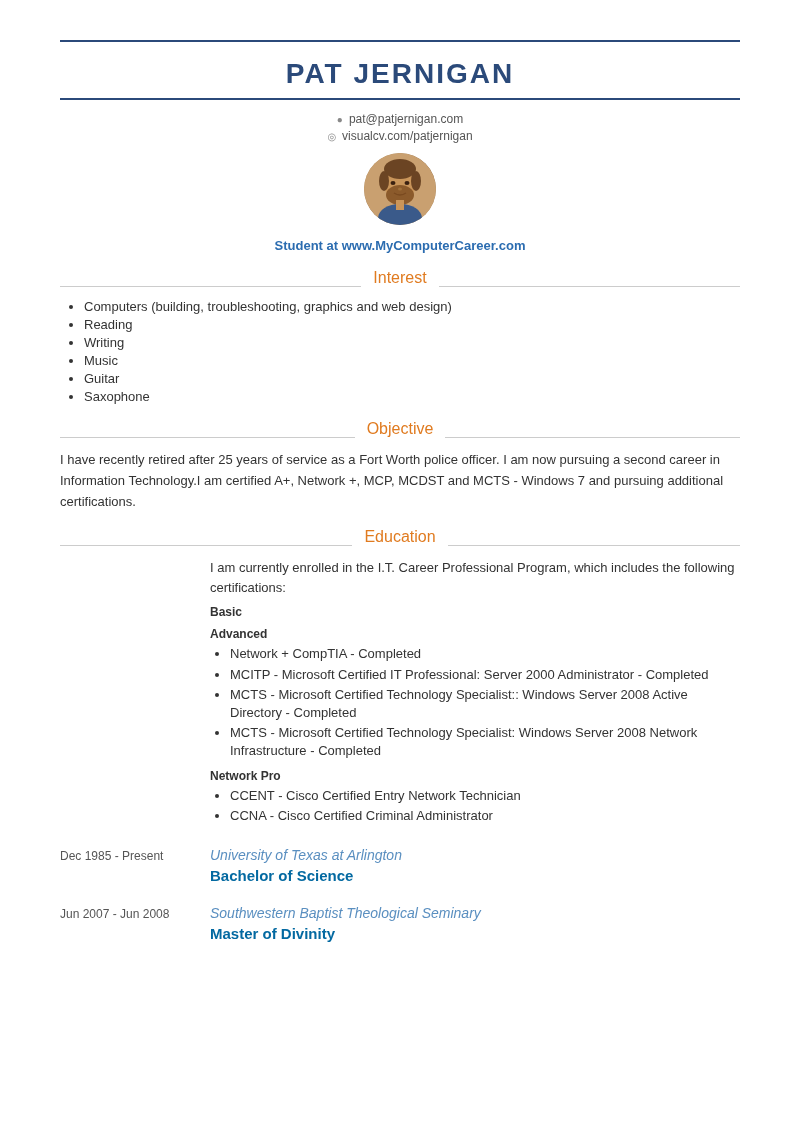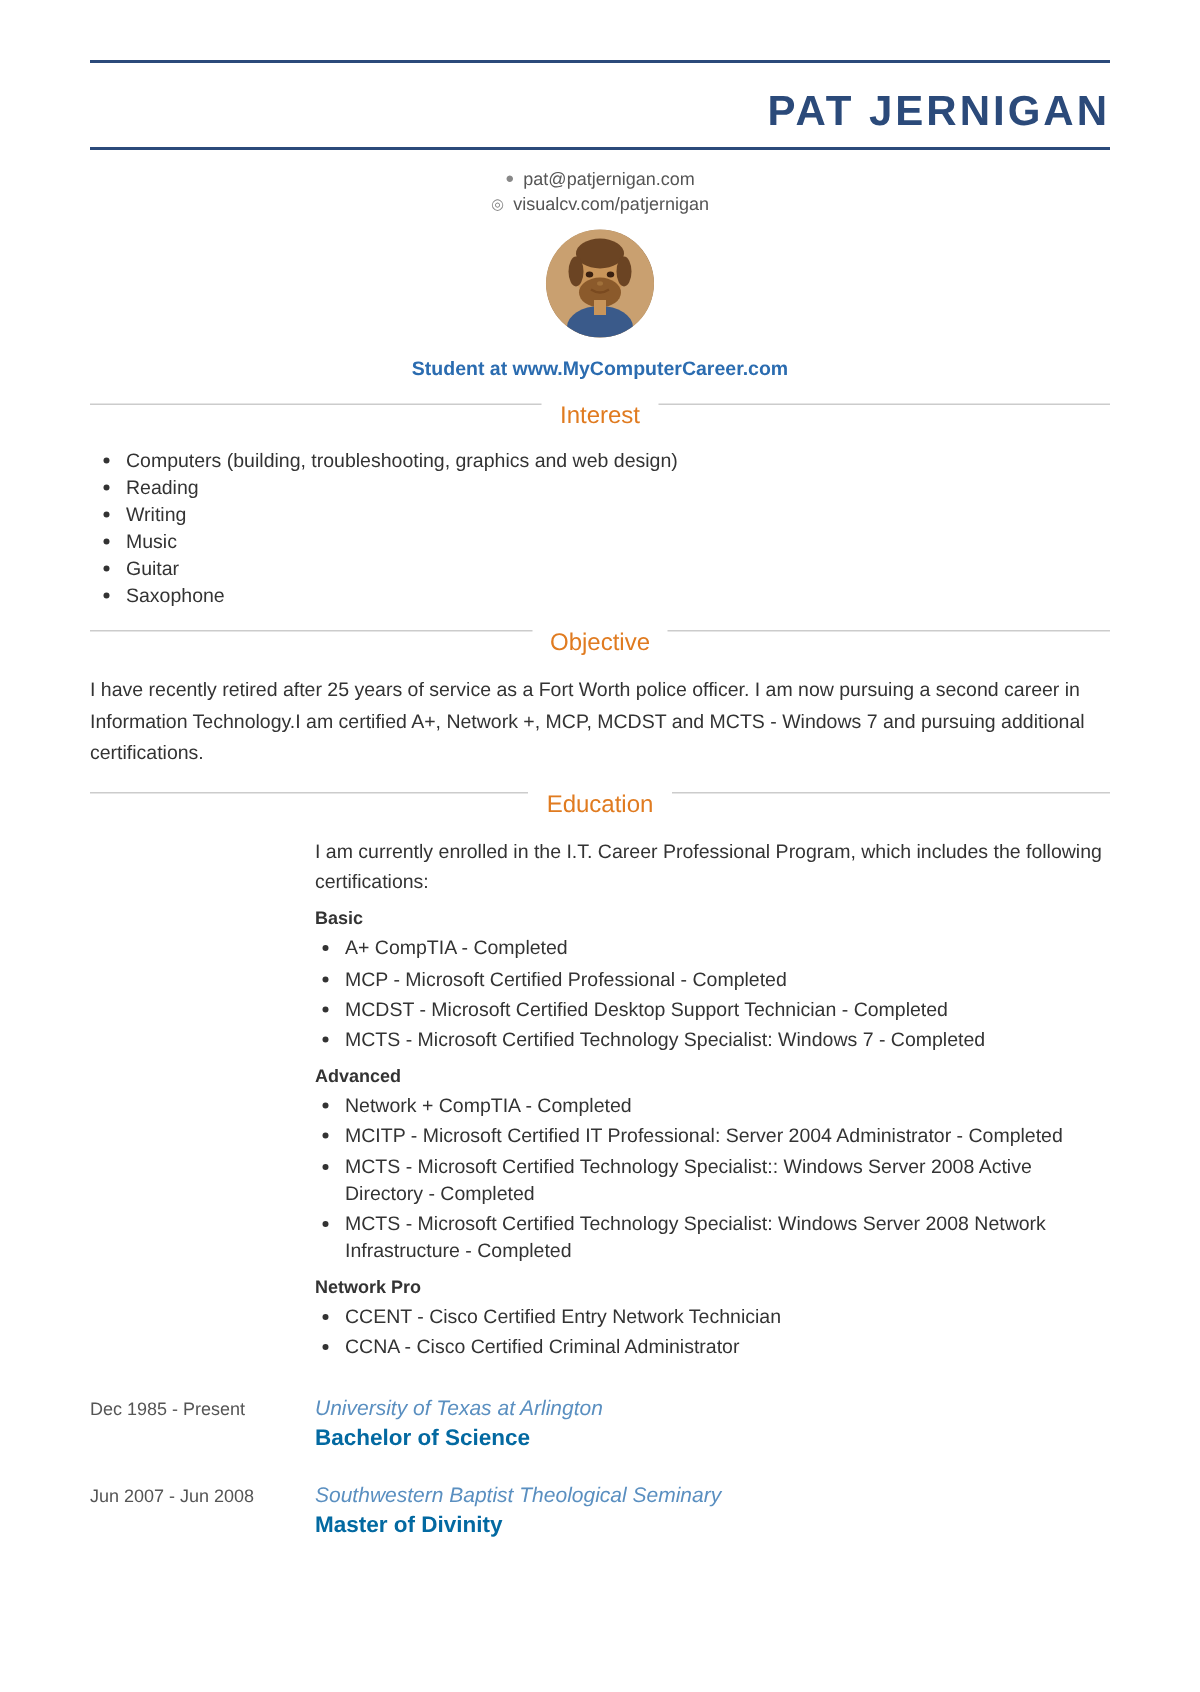--- a/index.html
+++ b/index.html
@@ -12,21 +12,21 @@
       min-height: 1128px;
       padding: 40px 60px;
     }
 
     .top-border {
       border-top: 2px solid #2b4a7a;
       margin-bottom: 16px;
     }
 
     .name-section {
-      text-align: right;
+      text-align: center;
       margin-bottom: 8px;
     }
 
     .name-title {
       font-size: 28px;
       font-weight: bold;
       color: #2b4a7a;
       letter-spacing: 2px;
     }
 
@@ -75,21 +75,21 @@
     .subtitle {
       text-align: center;
       font-size: 13px;
       color: #2b6cb0;
       font-weight: bold;
       margin: 10px 0 16px 0;
     }
 
     .section-header {
       display: flex;
-      align-items: flex-start;
+      align-items: flex-end;
       gap: 12px;
       margin: 16px 0 12px 0;
     }
 
     .section-line {
       flex: 1;
       height: 1px;
       background: #ccc;
     }
 
@@ -255,30 +255,24 @@
   <span class="section-title">Education</span>
   <div class="section-line"></div>
 </div>
 
 <div class="edu-section" id="edu-container">
 <div class="edu-main-row">
       <div class="edu-date-cell"></div>
       <div class="edu-content-cell">
         <div class="edu-description">I am currently enrolled in the I.T. Career Professional Program, which includes the following certifications:</div>
         <div class="edu-sub-heading">Basic</div>
-        <ul class="edu-list">
-          <li>A+ CompTIA - Completed</li>
-          <li>MCP - Microsoft Certified Professional - Completed</li>
-          <li>MCDST - Microsoft Certified Desktop Support Technician - Completed</li>
-          <li>MCTS - Microsoft Certified Technology Specialist: Windows 7 - Completed</li>
-        </ul>
         <div class="edu-sub-heading">Advanced</div>
         <ul class="edu-list">
           <li>Network + CompTIA - Completed</li>
-          <li>MCITP - Microsoft Certified IT Professional: Server 2004 Administrator - Completed</li>
+          <li>MCITP - Microsoft Certified IT Professional: Server 2000 Administrator - Completed</li>
           <li>MCTS - Microsoft Certified Technology Specialist:: Windows Server 2008 Active Directory - Completed</li>
           <li>MCTS - Microsoft Certified Technology Specialist: Windows Server 2008 Network Infrastructure - Completed</li>
         </ul>
         <div class="edu-sub-heading">Network Pro</div>
         <ul class="edu-list">
           <li>CCENT - Cisco Certified Entry Network Technician</li>
           <li>CCNA - Cisco Certified Criminal Administrator</li>
         </ul>
       </div>
     </div>

